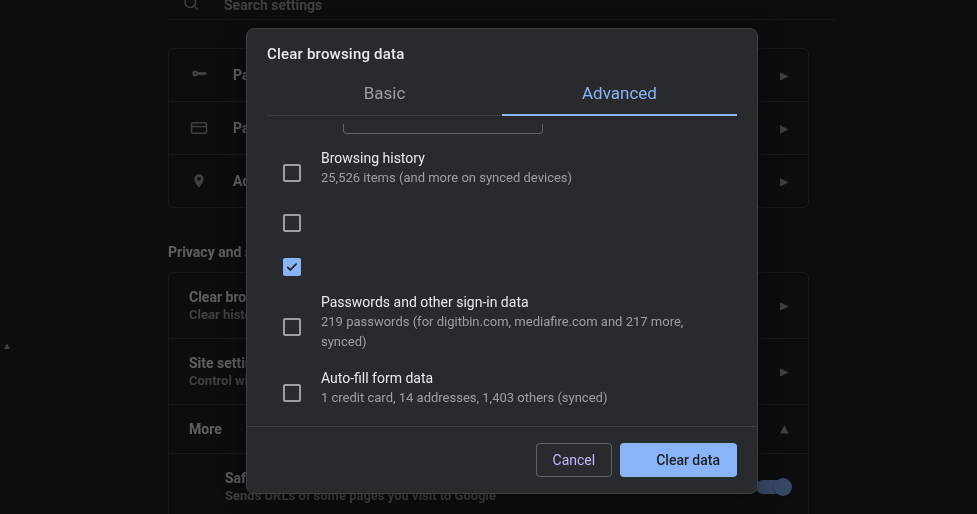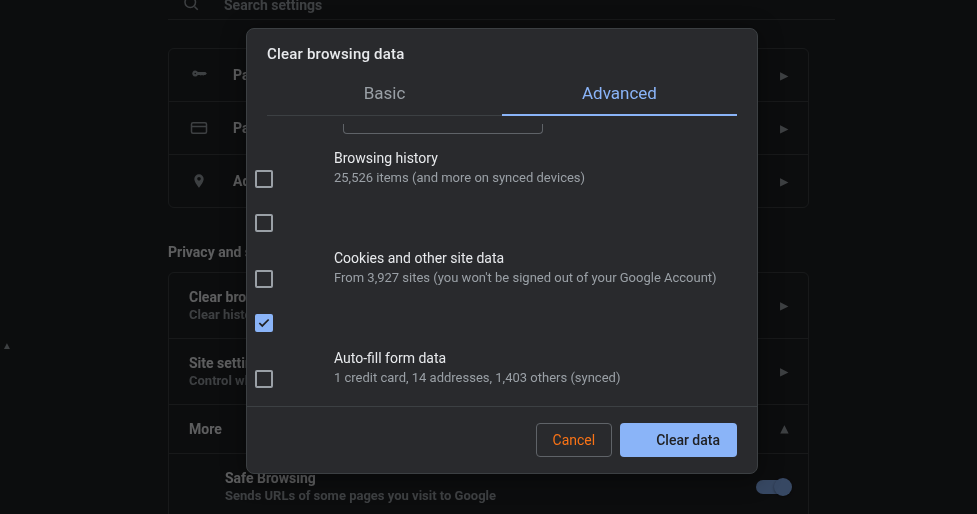--- a/index.html
+++ b/index.html
@@ -127,24 +127,23 @@
   .time-range-remnant {
     margin: 4px 20px 6px 96px;
     height: 10px;
     border: 1px solid #5f6368;
     border-top: none;
     border-radius: 0 0 4px 4px;
     width: 200px;
   }
   .check-row {
     display: flex;
-    align-items: flex-end;
-    padding: 8px 8px;
+    align-items: center;
+    padding: 8px 36px;
     cursor: pointer;
-    gap: 41px;
   }
   .checkbox {
     width: 18px; height: 18px;
     border: 2px solid #9aa0a6;
     border-radius: 2px;
     margin-right: 20px;
     margin-top: 10px;
     flex-shrink: 0;
     display: flex;
     align-items: center;
@@ -170,21 +169,21 @@
   .btn {
     font-size: 14px;
     padding: 8px 16px;
     border-radius: 4px;
     cursor: pointer;
     border: 1px solid transparent;
   }
   .btn-secondary {
     background: transparent;
     border-color: #5f6368;
-    color: #f97316;
+    color: #c4b5fd;
   }
   .btn-primary {
     background: #8ab4f8;
     color: #202124;
     font-weight: 500;
     padding-left: 35px;
   }
   .scroll-hint {
     position: absolute;
     left: 2px;
@@ -291,36 +290,36 @@
           <div class="checkbox"></div>
           <div class="check-labels">
             <div class="check-title">Browsing history</div>
             <div class="check-sub">25,526 items (and more on synced devices)</div>
           </div>
         </div>
         <div class="check-row">
           <div class="checkbox"></div>
         </div>
         <div class="check-row">
-          <div class="checkbox"></div>
-          <div class="check-labels">
-            <div class="check-title">Cookies and other site data</div>
-            <div class="check-sub">From 3,927 sites (you won't be signed out of your Google Account)</div>
-          </div>
-        </div>
-        <div class="check-row">
           <div class="checkbox checked">
             <svg viewBox="0 0 24 24" fill="none" stroke="currentColor" stroke-width="3">
               <polyline points="4 12 9 17 20 6"></polyline>
             </svg>
           </div>
         </div>
         <div class="check-row">
           <div class="checkbox"></div>
           <div class="check-labels">
+            <div class="check-title">Passwords and other sign-in data</div>
+            <div class="check-sub">219 passwords (for digitbin.com, mediafire.com and 217 more, synced)</div>
+          </div>
+        </div>
+        <div class="check-row">
+          <div class="checkbox"></div>
+          <div class="check-labels">
             <div class="check-title">Auto-fill form data</div>
             <div class="check-sub">1 credit card, 14 addresses, 1,403 others (synced)</div>
           </div>
         </div>
       </div>
   </div>
   <div class="dialog-footer">
     <div class="btn btn-secondary">Cancel</div>
     <div class="btn btn-primary">Clear data</div>
   </div>

